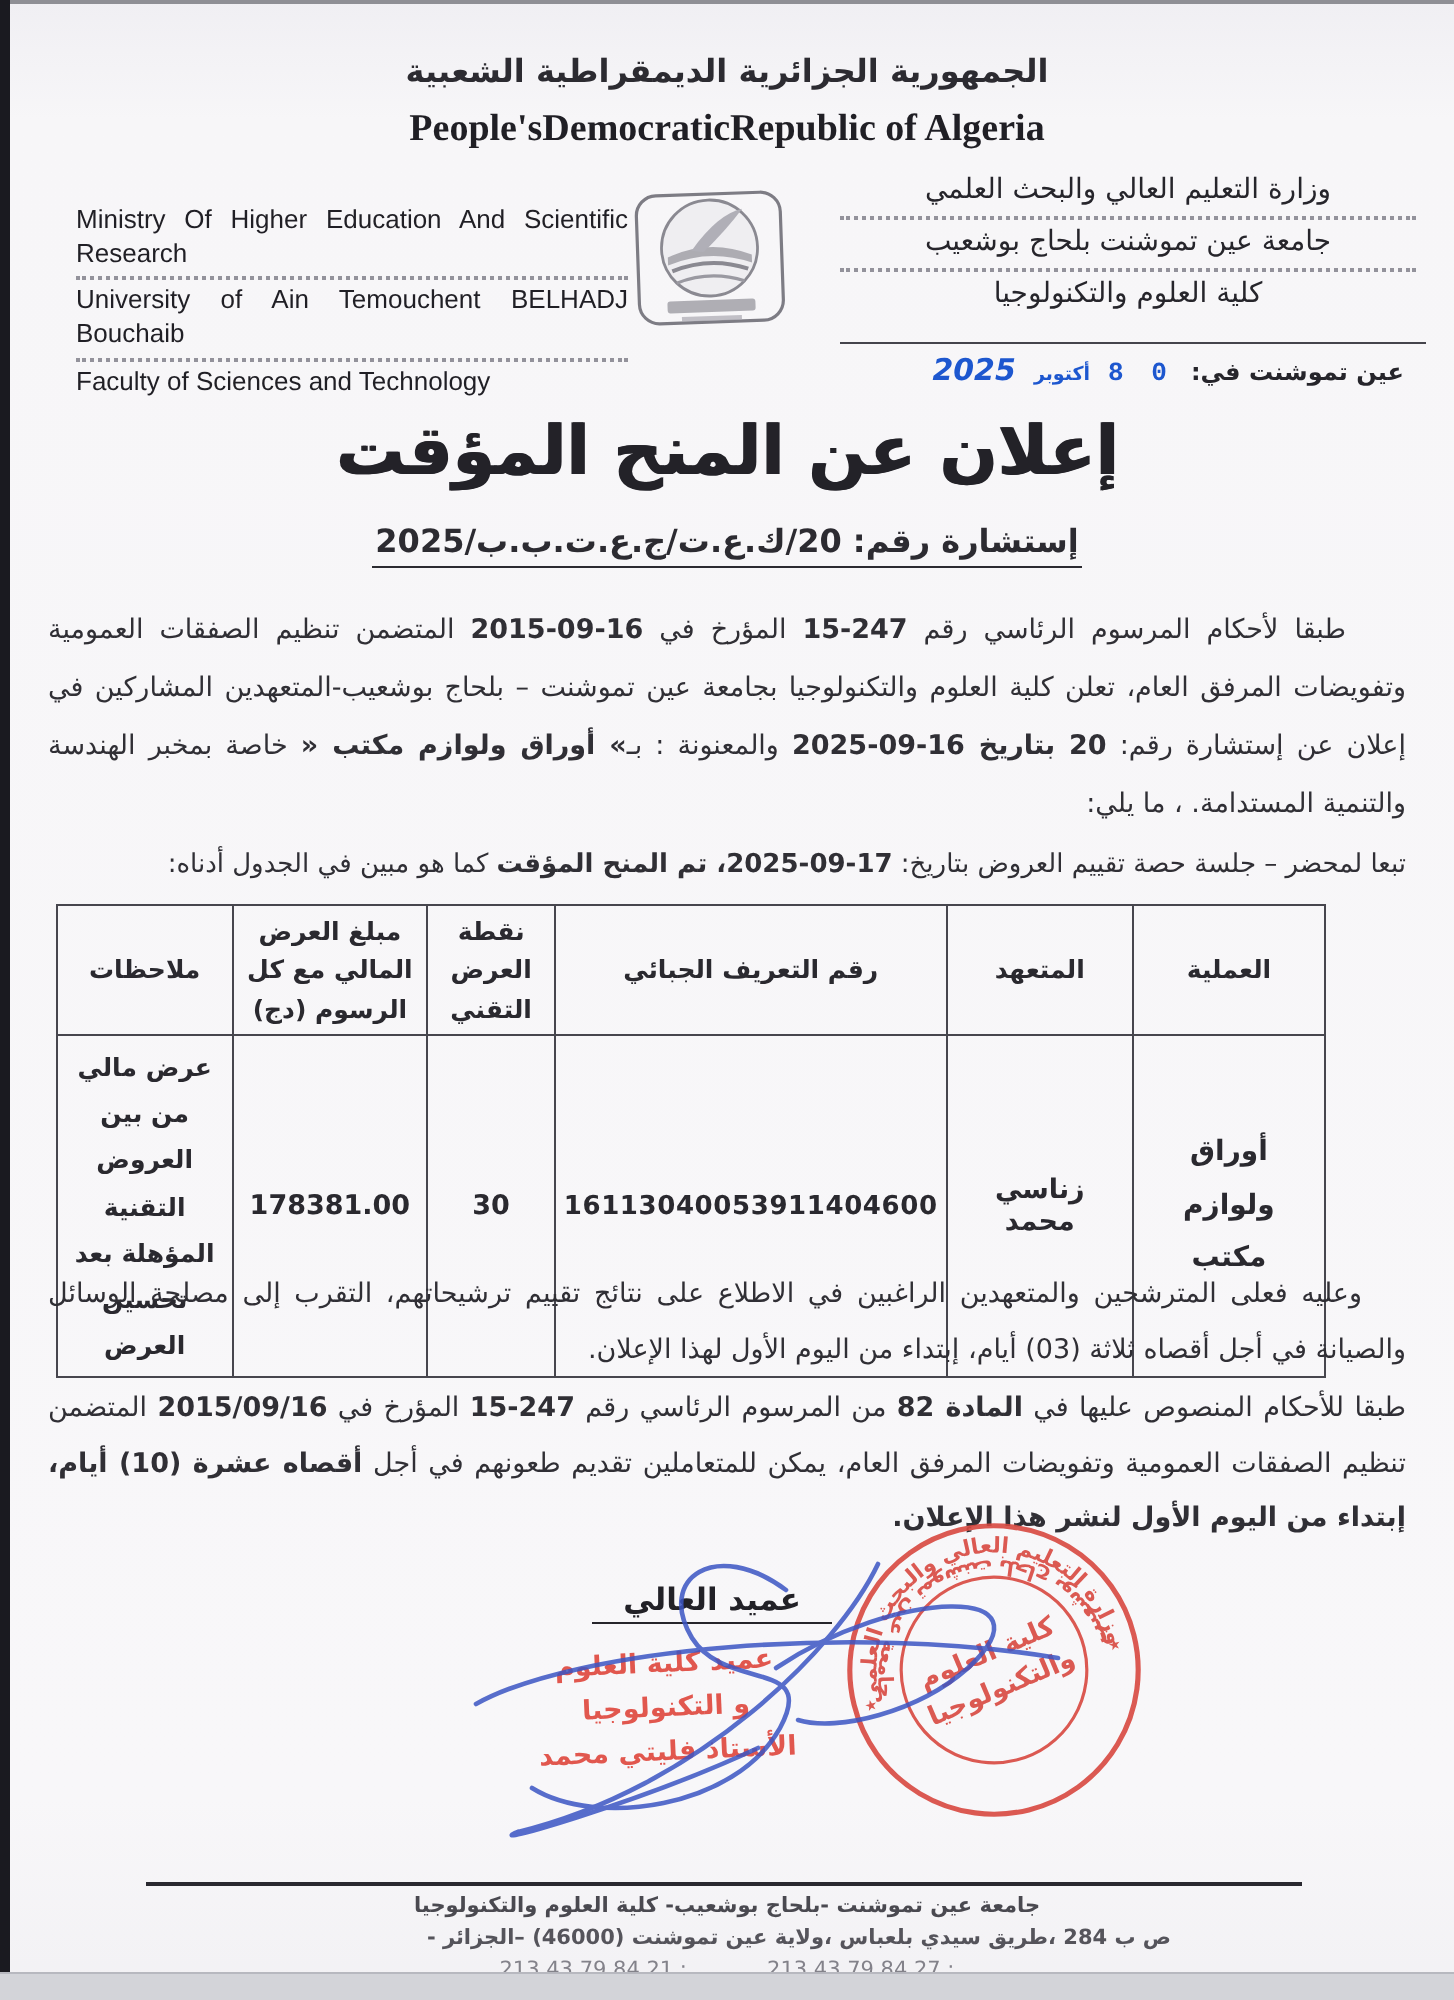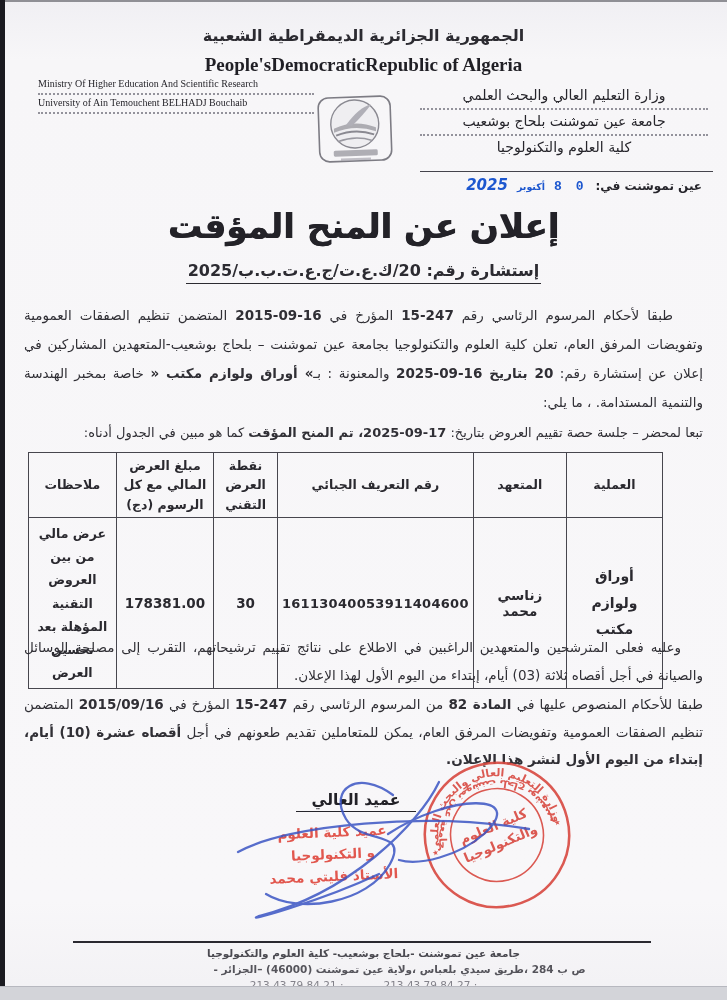--- a/index.html
+++ b/index.html
@@ -12,21 +12,21 @@
   .ctr{text-align:center;width:100%;left:0;}
 
   
   .edge-left{left:0;top:0;width:5px;height:100%;background:#1a1a20;}
   .edge-top{left:0;top:0;width:100%;height:2px;background:#5a5a63;opacity:.65;}
   .bottom-strip{left:0;bottom:0;width:100%;height:13px;background:#d3d4d9;border-top:1px solid #b7b8bf;}
 
   
   .republic-ar{top:26px;font-size:16px;font-weight:bold;}
   .republic-en{top:54px;font-size:19px;font-weight:bold;font-family:"Liberation Serif",serif;color:#201f25;}
-  .hdr-left{left:38px;top:76px;width:276px;font-family:Liberation Serif, serif;font-size:10px;
+  .hdr-left{left:38px;top:100px;width:276px;font-family:Liberation Sans, sans-serif;font-size:13px;
             line-height:1.32;color:#201f25;text-align:justify;}
   .hdr-left .item{padding:1px 0 3px 0;}
   .hdr-right{left:420px;top:84px;width:288px;font-size:14px;text-align:center;color:#26252b;}
   .hdr-right .item{padding:3px 0 5px 0;}
   .sep{border-bottom:2px dotted #93929b;}
   .rule-right{left:420px;top:171px;width:293px;border-top:1.5px solid #45444c;}
   .dateline{left:430px;top:176px;width:272px;font-size:12px;display:flex;direction:rtl;
             align-items:baseline;gap:9px;justify-content:flex-start;}
   .dateline .lbl{font-weight:bold;color:#26252b;}
   .date-blue{color:#1d57cf;font-weight:bold;}
@@ -82,20 +82,21 @@
 
   <div class="abs edge-top"></div>
   <div class="abs edge-left"></div>
 
   <div class="abs ctr republic-ar ar">الجمهورية الجزائرية الديمقراطية الشعبية</div>
   <div class="abs ctr republic-en">People'sDemocraticRepublic of Algeria</div>
 
   <div class="abs hdr-left">
     <div class="item sep">Ministry Of Higher Education And Scientific Research</div>
     <div class="item sep">University of Ain Temouchent BELHADJ Bouchaib</div>
+    <div class="item">Faculty of Sciences and Technology</div>
   </div>
 
   <svg class="abs logo" width="78" height="72" viewBox="0 0 78 72">
     <g transform="rotate(-2 39 36)">
       <rect x="3" y="2" width="72" height="64" rx="10" fill="none" stroke="#7d7c84" stroke-width="1.6"></rect>
       <circle cx="39" cy="29" r="24" fill="#efeef1" stroke="#8a8991" stroke-width="1.4"></circle>
       <path d="M18,33 Q39,24 60,33 L60,37 Q39,29 18,37 Z" fill="#9c9ba3" opacity=".8"></path>
       <path d="M20,40 Q39,33 58,40" fill="none" stroke="#8a8991" stroke-width="2"></path>
       <path d="M22,46 Q39,40 56,46" fill="none" stroke="#9a99a1" stroke-width="1.6"></path>
       <path d="M30,30 Q44,12 56,10 Q48,20 36,31 Z" fill="#b0afb7"></path>

